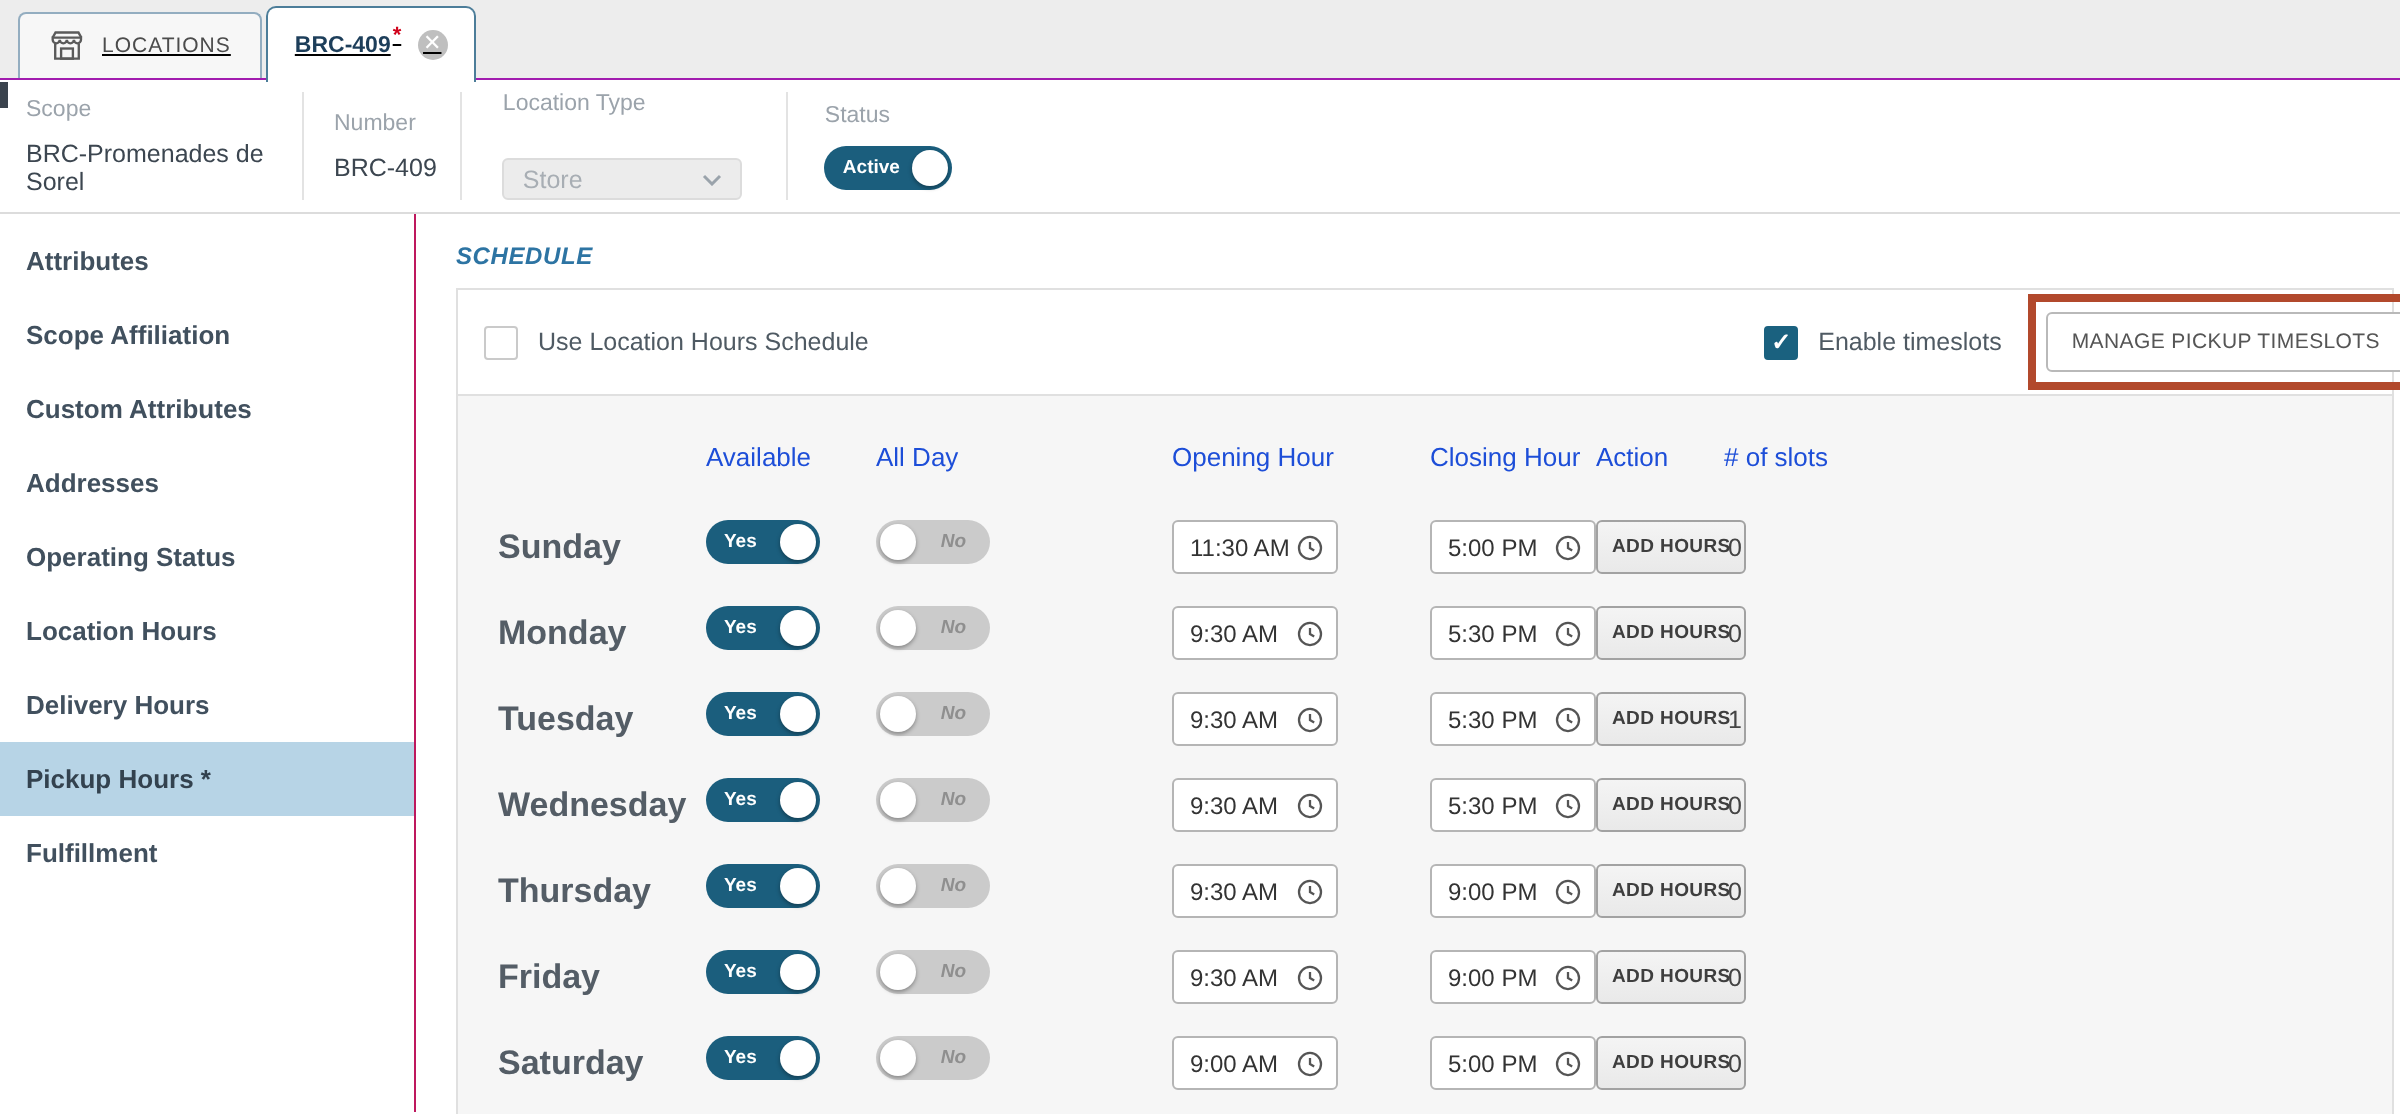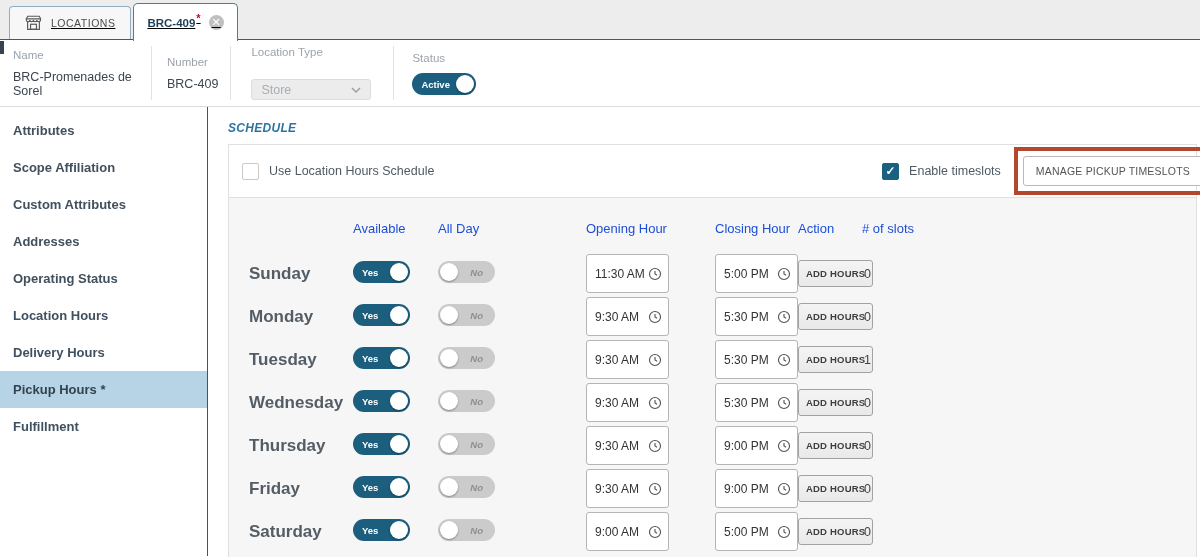--- a/index.html
+++ b/index.html
@@ -66,21 +66,21 @@
   .right-group{display:flex;align-items:center;gap:13px;}
   .red-frame{border:4px solid #b2492c;padding:5px;margin-right:-16px;background:transparent;}
   .manage-btn{background:#fff;border:1px solid #b9b9b9;border-radius:3px;padding:8px 12px;
     font-size:10.5px;color:#555;letter-spacing:.2px;font-family:inherit;white-space:nowrap;cursor:pointer;}
   
   .table{padding-left:20px;}
   .thead,.trow{display:grid;grid-template-columns:104px 85px 148px 129px 83px 64px auto;align-items:center;}
   .thead{padding-top:23px;height:31px;font-size:13px;color:#1d4ed8;align-items:start;}
   .trow{height:43px;}
   .day-label{font-size:17px;color:#545d66;font-weight:bold;}
-  .time-input{width:83px;height:39px;box-sizing:border-box;background:#fff;border:1px solid #b5b5b5;
+  .time-input{width:83px;height:27px;box-sizing:border-box;background:#fff;border:1px solid #b5b5b5;
     border-radius:3px;display:flex;align-items:center;justify-content:space-between;
     padding:0 6px 0 8px;cursor:text;}
   .tval{font-size:12px;color:#333;}
   .add-hours{height:27px;background:linear-gradient(#f4f4f4,#e9e9e9);border:1px solid #a2a2a2;
     border-radius:3px;font-size:9.5px;font-weight:600;color:#3e3e3e;padding:0 7px;
     letter-spacing:.2px;font-family:inherit;cursor:pointer;white-space:nowrap;}
   .slots{font-size:12.5px;color:#444;padding-left:2px;}
   .icon{display:inline-flex;align-items:center;}
 </style>
 </head>
@@ -101,21 +101,21 @@
   <div class="tab tab-active">
     <span>BRC-409</span>
     <span class="dirty">*</span>
     <span class="tab-close">✕</span>
   </div>
 </div>
 <div class="notch"></div>
 
 <div class="hdr">
   <div class="hf hf-name">
-    <span class="lab">Name</span>
+    <span class="lab">Scope</span>
     <span class="val">BRC-Promenades de Sorel</span>
   </div>
   <div class="hf hf-number">
     <span class="lab">Number</span>
     <span class="val">BRC-409</span>
   </div>
   <div class="hf hf-type">
     <span class="lab">Location Type</span>
     <span class="select">
       <span>Store</span>

